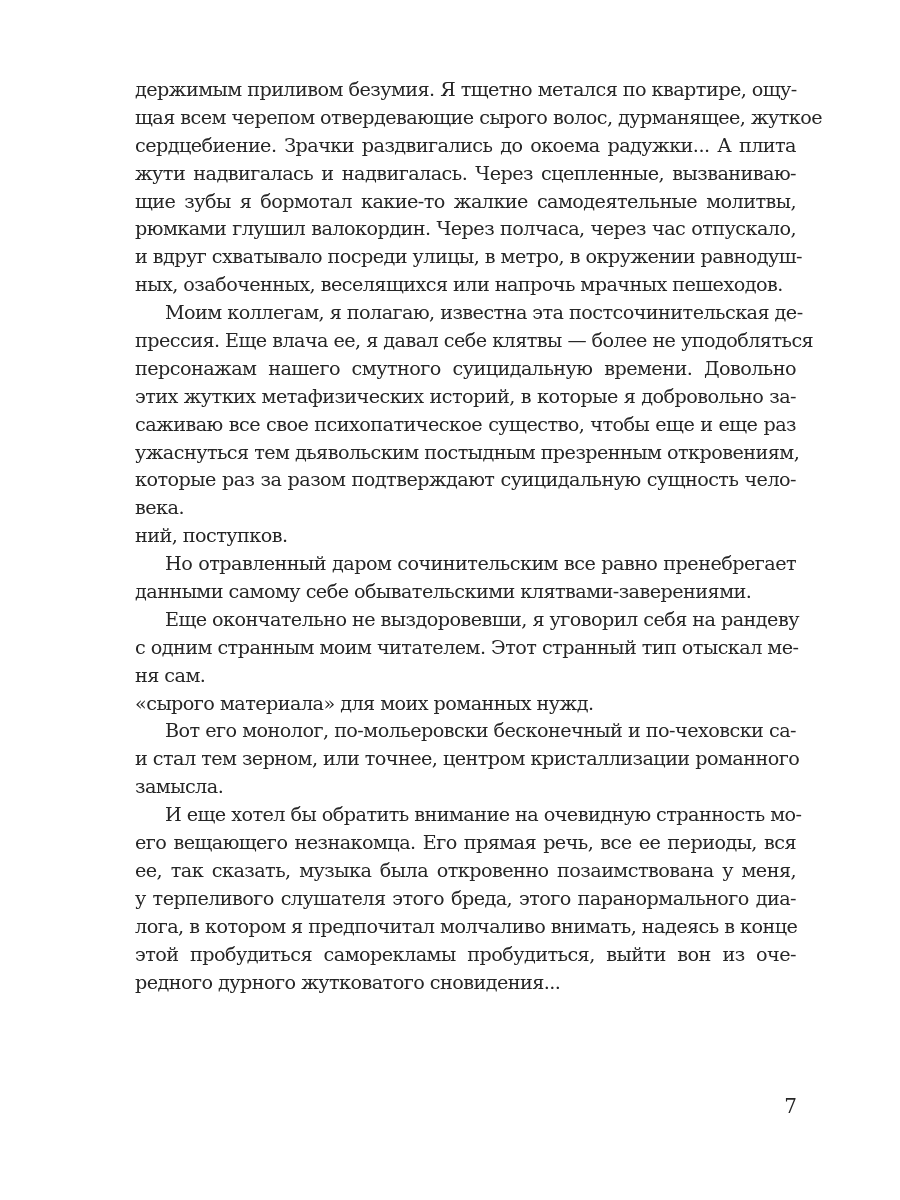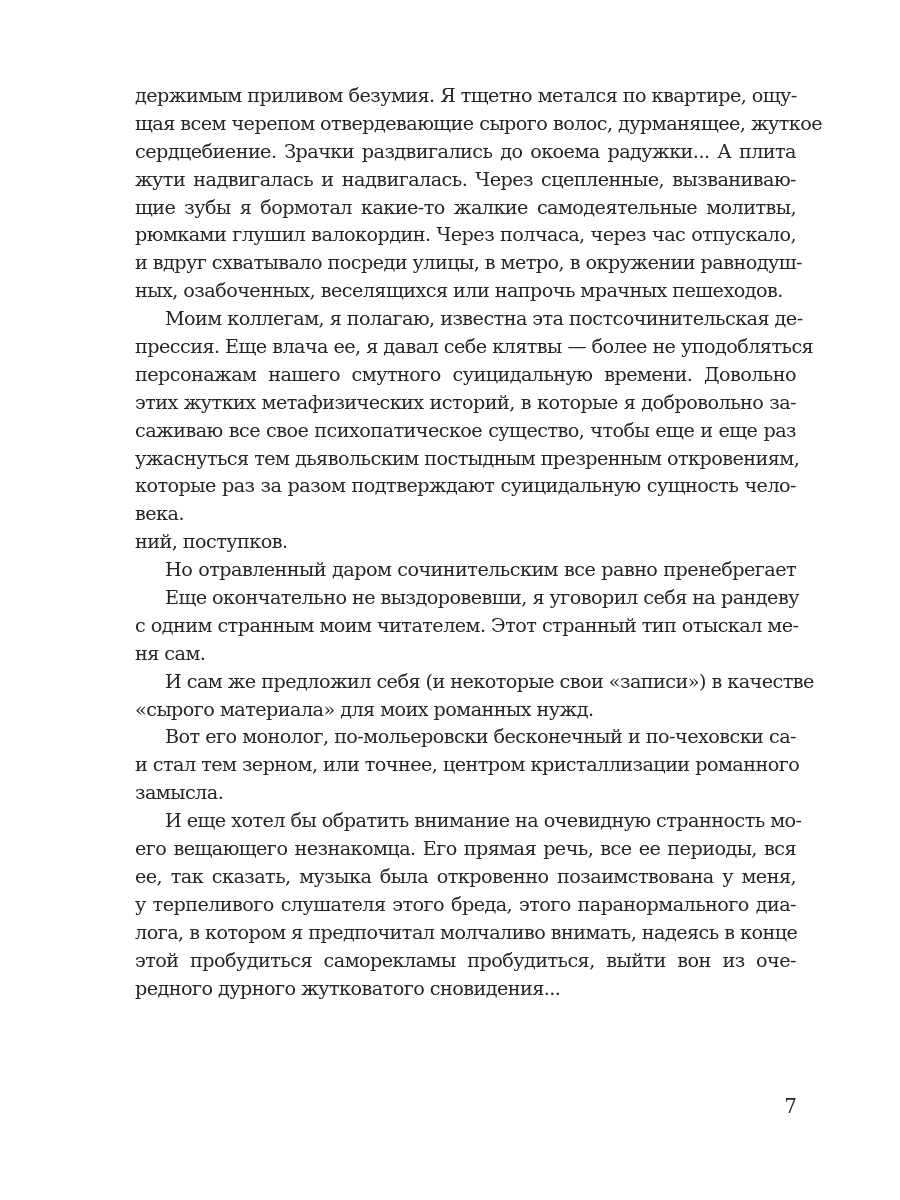--- a/index.html
+++ b/index.html
@@ -15,21 +15,21 @@
     }
     .page {
       position: absolute;
       left: 0; top: 0;
       width: 900px; height: 1200px;
       background: #ffffff;
     }
     .text-block {
       position: absolute;
       left: 135px;
-      top: 82px;
+      top: 76px;
       width: 661px;
       font-family: "DejaVu Serif", "Liberation Serif", serif;
       font-size: 19.2px;
       line-height: 27.9px;
       color: #262626;
       letter-spacing: -0.55px;
       word-spacing: 0px;
     }
     .text-block p {
       margin: 0;
@@ -95,30 +95,30 @@
       <span class="line">которые раз за разом подтверждают суицидальную сущность чело-</span>
       <span class="line last">века.</span>
     </p>
 
     <p class="no-indent">
       <span class="line last">ний, поступков.</span>
     </p>
 
     <p class="no-indent">
       <span class="line indent">Но отравленный даром сочинительским все равно пренебрегает</span>
+      <span class="line last">данными самому себе обывательскими клятвами-заверениями.</span>
     </p>
 
     <p class="no-indent">
       <span class="line indent">Еще окончательно не выздоровевши, я уговорил себя на рандеву</span>
       <span class="line">с одним странным моим читателем. Этот странный тип отыскал ме-</span>
       <span class="line last">ня сам.</span>
     </p>
 
     <p class="no-indent">
-      <span class="line indent">И сам же предложил себя (и некоторые свои «записи») в качестве</span>
       <span class="line last">«сырого материала» для моих романных нужд.</span>
     </p>
 
     <p class="no-indent">
       <span class="line indent">Вот его монолог, по-мольеровски бесконечный и по-чеховски са-</span>
       <span class="line">и стал тем зерном, или точнее, центром кристаллизации романного</span>
       <span class="line last">замысла.</span>
     </p>
 
     <p class="no-indent">

